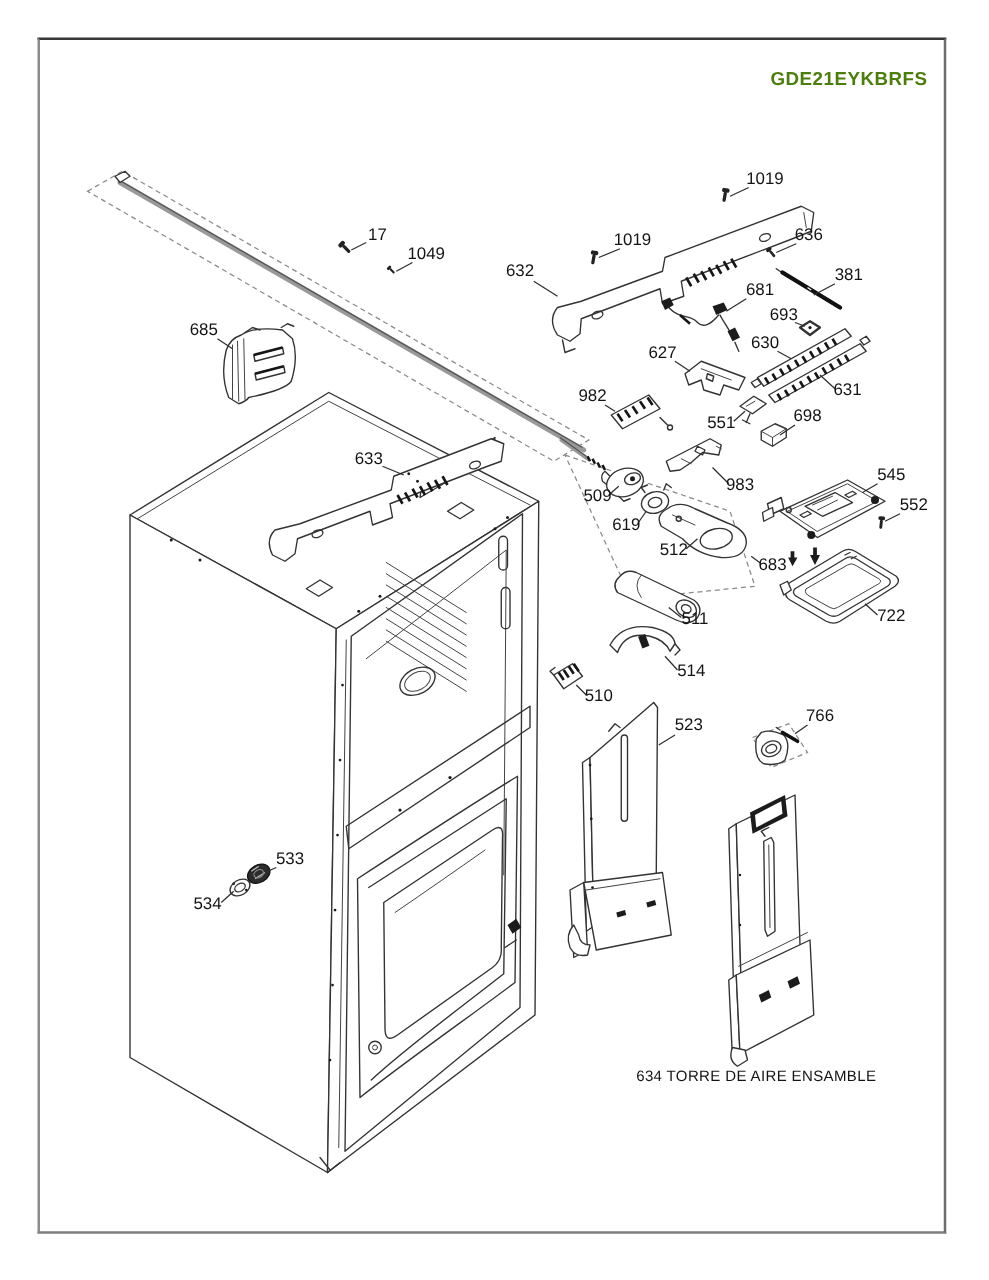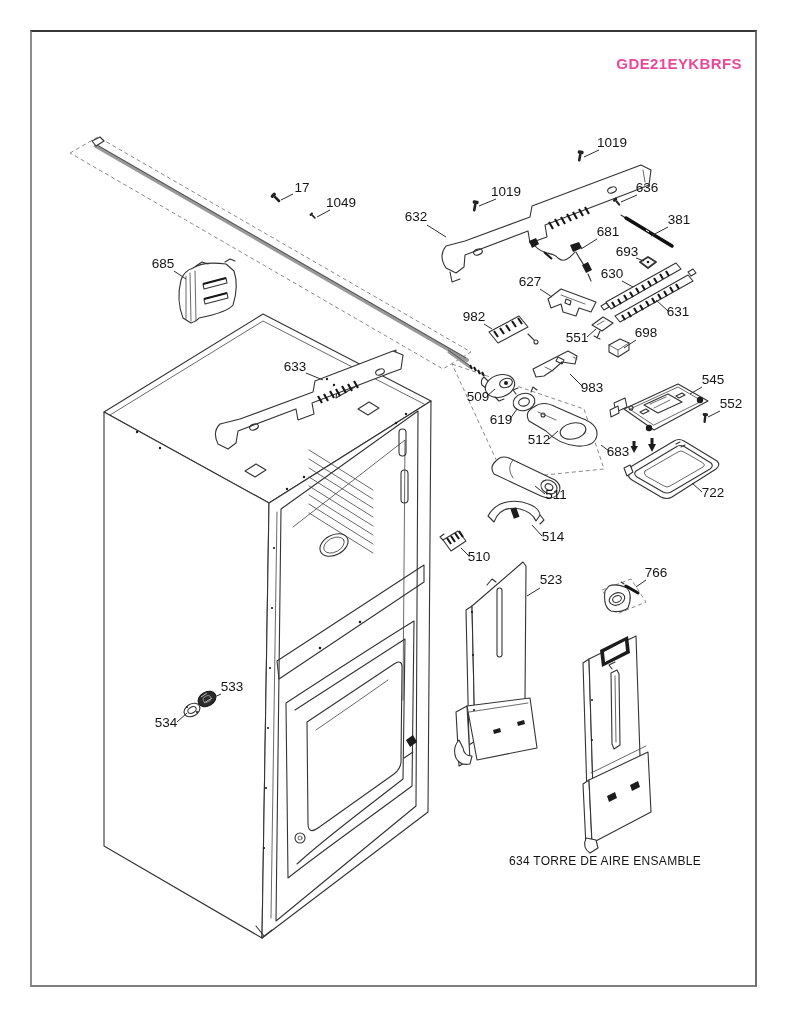--- a/index.html
+++ b/index.html
@@ -8,21 +8,21 @@
     font-family:"Liberation Sans",sans-serif;overflow:hidden;
   }
   .page-frame{
     position:absolute;left:30px;top:30px;width:727px;height:957px;
     box-sizing:border-box;
     border-top:2px solid #373737;border-left:2px solid #8c8c8c;
     border-right:2px solid #6e6e6e;border-bottom:2px solid #7e7e7e;
   }
   .model-title{
     position:absolute;top:55px;right:49px;
-    font-size:15px;font-weight:bold;letter-spacing:.4px;color:#ec4899;
+    font-size:15px;font-weight:bold;letter-spacing:.4px;color:#4d7c0f;
   }
   svg.diagram{position:absolute;left:0;top:0;}
   .ln{fill:none;stroke:#333;stroke-width:1.1;stroke-linecap:round;stroke-linejoin:round;}
   .thin{fill:none;stroke:#444;stroke-width:.8;stroke-linecap:round;}
   .w{fill:#fff;stroke:#333;stroke-width:1.1;stroke-linecap:round;stroke-linejoin:round;}
   .dash{fill:none;stroke:#8a8a8a;stroke-width:1;stroke-dasharray:4 3;}
   .hatch{fill:none;stroke:#161616;stroke-width:2.1;stroke-linecap:butt;}
   .blk{fill:#1c1c1c;stroke:none;}
   .tube{fill:none;stroke:#999;stroke-width:4;stroke-linecap:round;}
   .tube-edge{fill:none;stroke:#555;stroke-width:1;}

